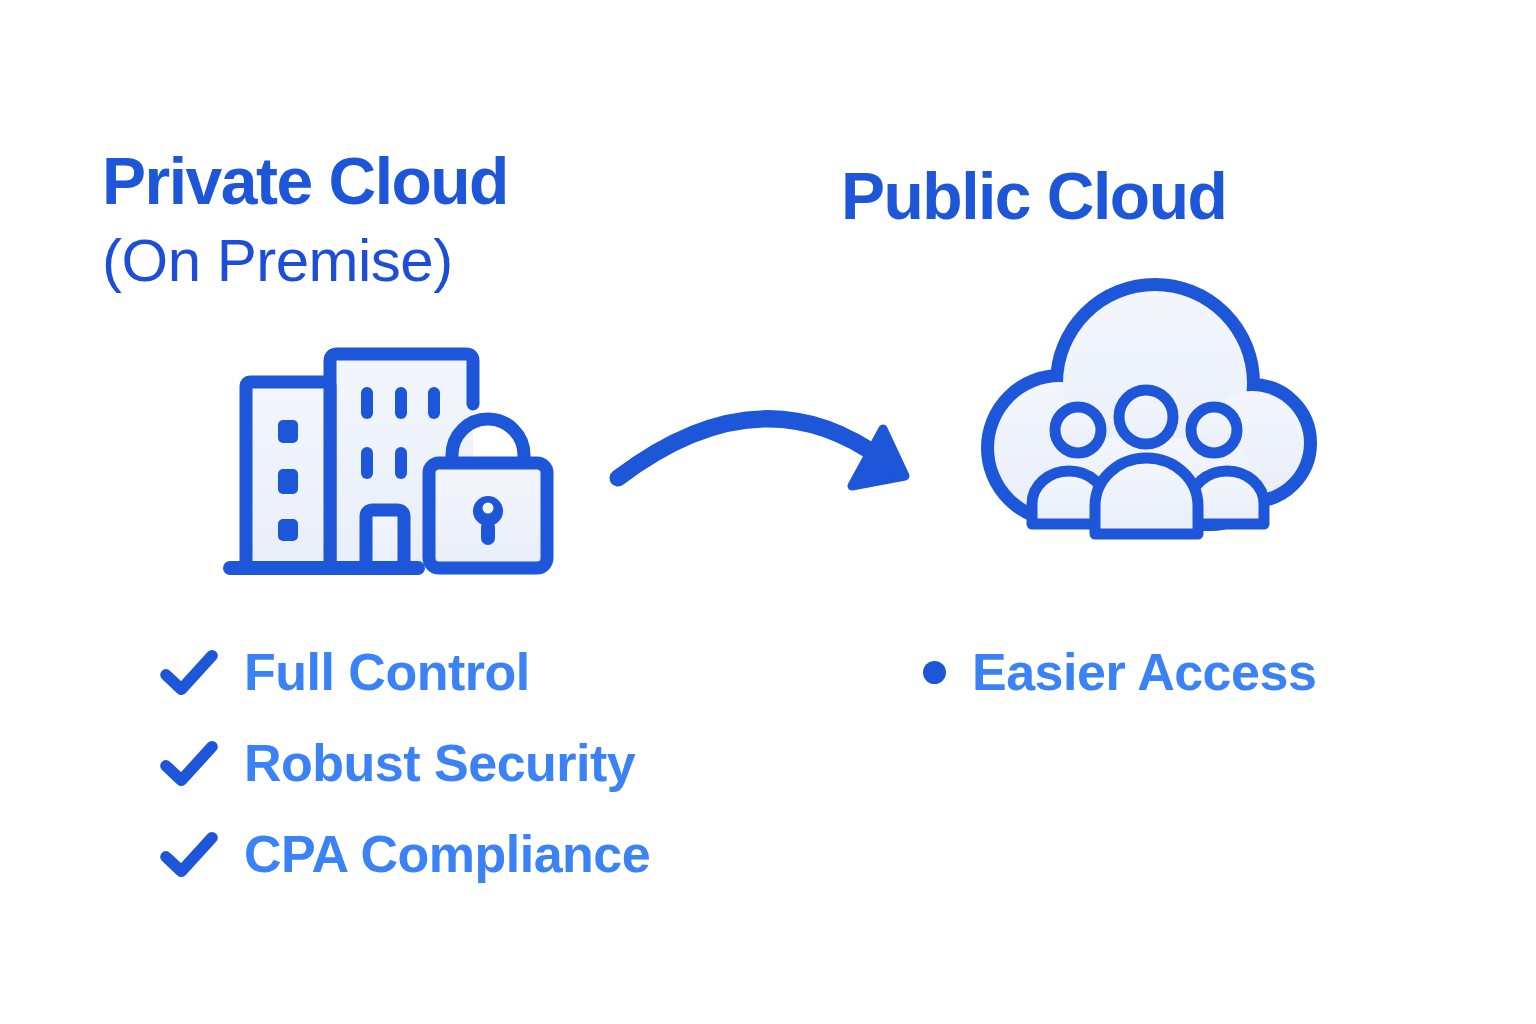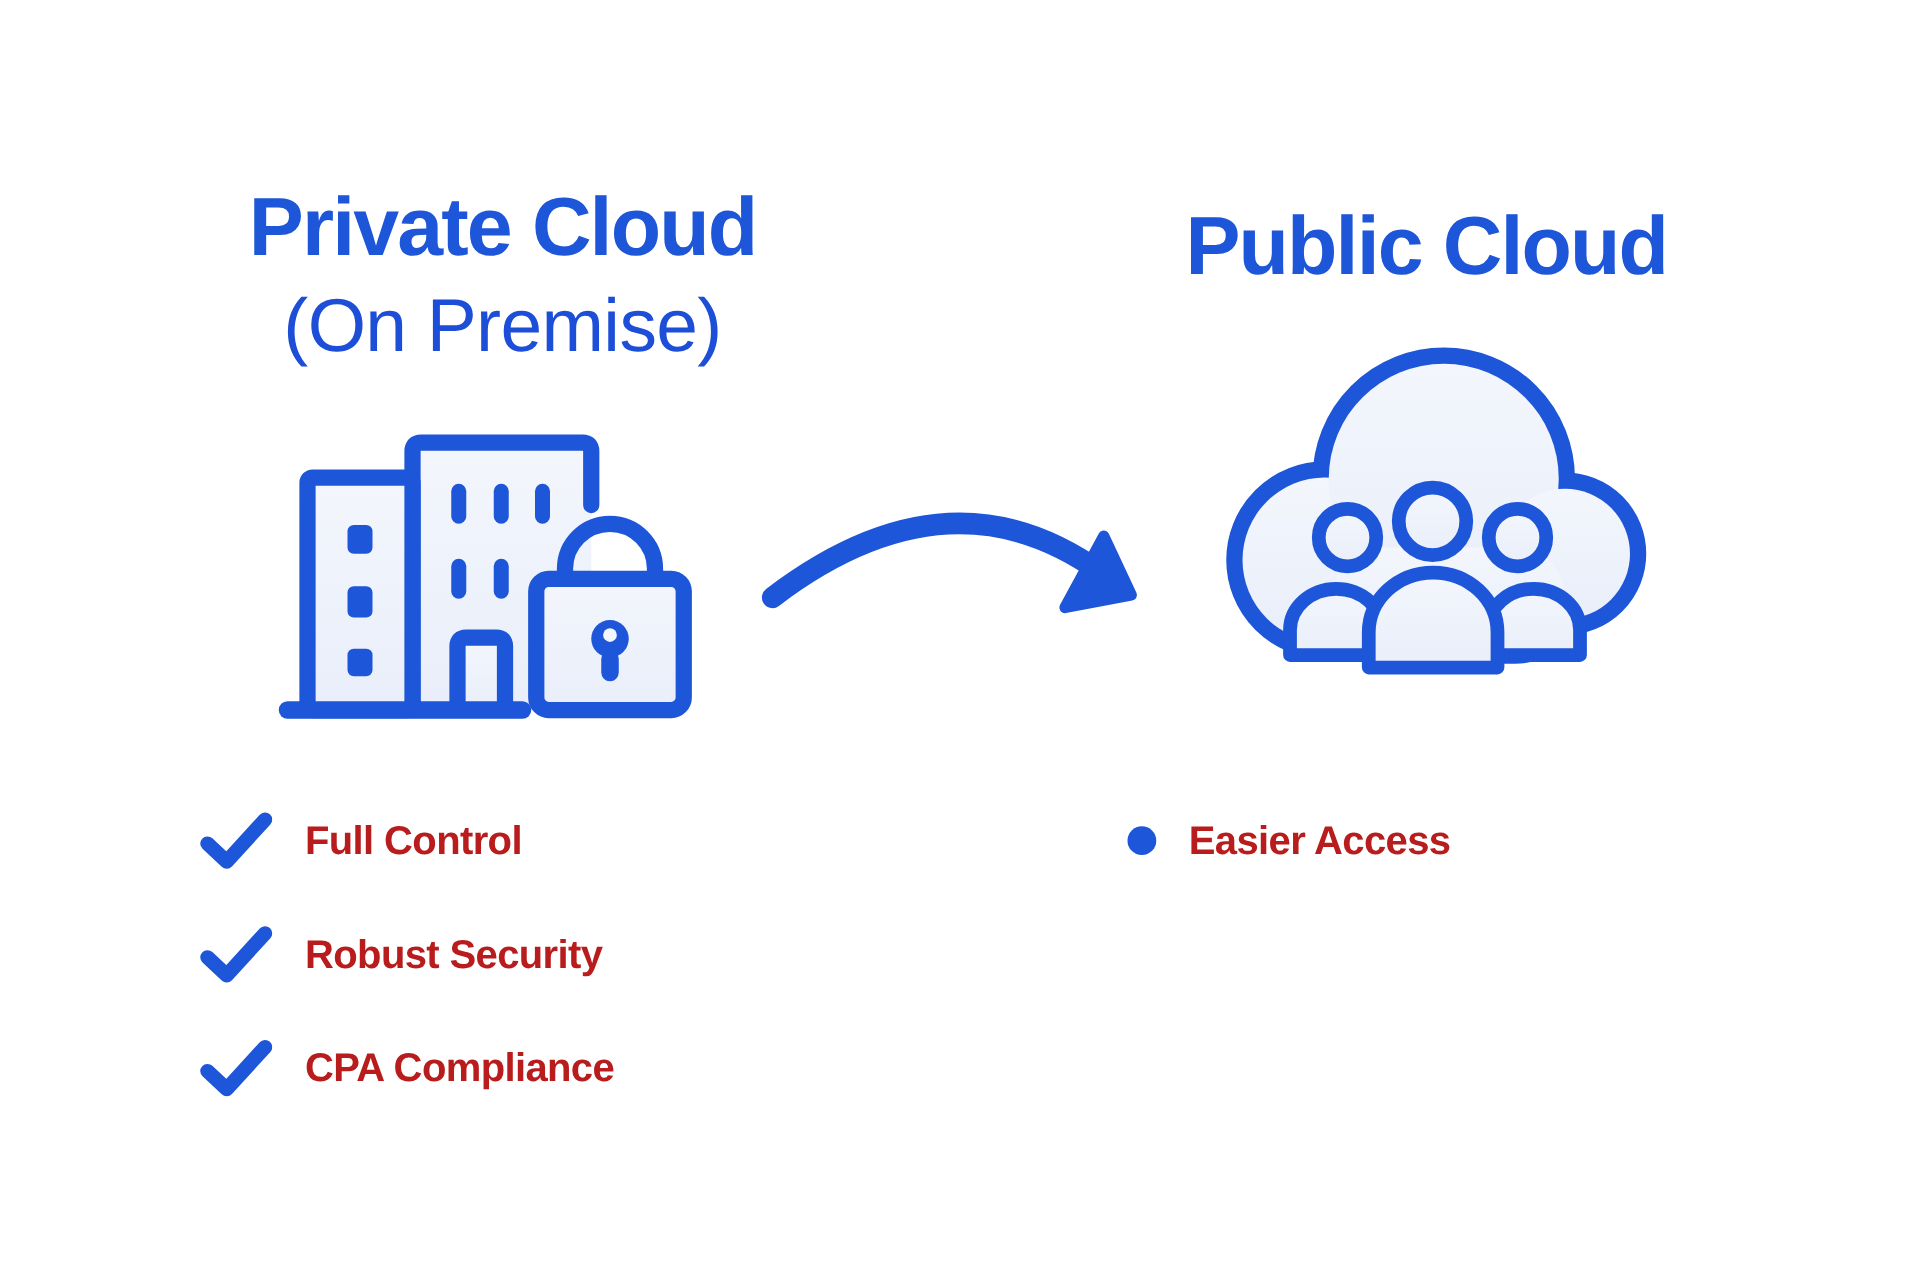--- a/index.html
+++ b/index.html
@@ -6,21 +6,21 @@
   #stage {
     position: relative;
     width: 1536px;
     height: 1024px;
     background: #ffffff;
     overflow: hidden;
     font-family: "Liberation Sans", sans-serif;
     color: #1d56d8;
   }
   .abs { position: absolute; }
-  .col-header { text-align: center; }
+  .col-header { }
   .big-title {
     font-size: 66px;
     font-weight: 700;
     letter-spacing: -1.5px;
     line-height: 1.0;
     color: #1d56d8;
   }
   .sub-title {
     font-size: 60px;
     font-weight: 400;
@@ -31,25 +31,25 @@
   .icon { color: #1d56d8; }
   .feature-list { display: flex; flex-direction: column; }
   .feature-row {
     display: flex;
     align-items: center;
     gap: 26px;
     height: 52px;
     margin-bottom: 39px;
   }
   .feature-label {
-    font-size: 32px;
+    font-size: 52px;
     font-weight: 600;
     letter-spacing: -0.5px;
     line-height: 52px;
-    color: #b91c1c;
+    color: #3b82f6;
     white-space: nowrap;
   }
   .bullet-dot {
     width: 23px;
     height: 23px;
     border-radius: 50%;
     background: #1d56d8;
     flex: 0 0 auto;
   }
   .check-wrap { width: 58px; height: 48px; flex: 0 0 auto; }
@@ -166,20 +166,20 @@
     <div class="feature-row">
       <span class="check-wrap icon">
         <svg width="58" height="48" viewBox="0 0 60 50" fill="none">
           <path d="M 6 28 L 22 43 L 54 8" stroke="currentColor" stroke-width="12" stroke-linecap="round" stroke-linejoin="round"></path>
         </svg>
       </span>
       <span class="feature-label">CPA Compliance</span>
     </div>
   </div>
 
-  <div class="abs feature-list" style="left:902px; top:646px;">
+  <div class="abs feature-list" style="left:923px; top:646px;">
     <div class="feature-row">
       <span class="bullet-dot"></span>
       <span class="feature-label">Easier Access</span>
     </div>
   </div>
 
 </div>
 
 </body></html>

